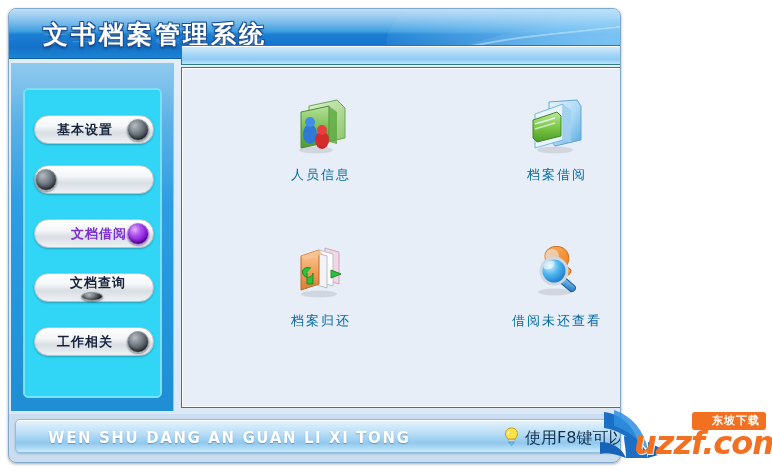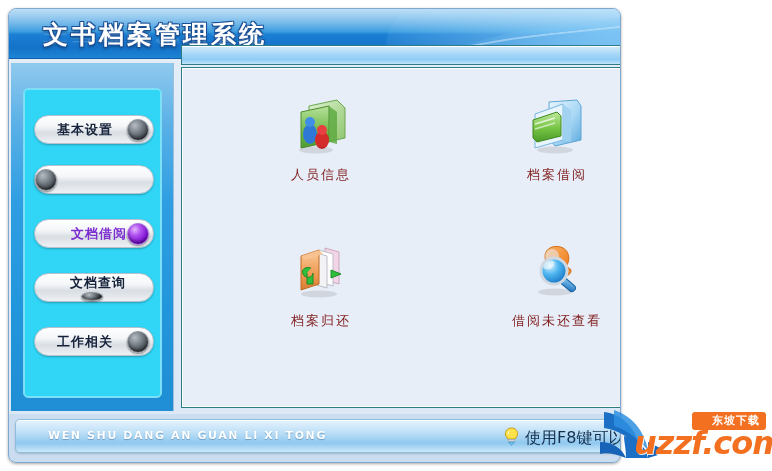--- a/index.html
+++ b/index.html
@@ -190,36 +190,36 @@
     width: 150px; height: 110px;
     display: flex; flex-direction: column;
     align-items: center; justify-content: flex-start;
     cursor: pointer;
   }
   .icon-art { width: 64px; height: 62px; position: relative; }
   .icon-label {
     margin-top: 10px;
     font-size: 13px;
     letter-spacing: 2px;
-    color: #7f1d1d;
+    color: #0369a1;
     white-space: nowrap;
   }
 
   
   .statusbar {
     position: absolute; left: 6px; top: 410px;
     width: 744px; height: 34px;
     border-radius: 5px;
     background: linear-gradient(180deg,#e6f3fd 0%, #bfe0f7 38%, #8fc8ef 72%, #cce8fa 100%);
     border: 1px solid #8fbedd;
     box-shadow: inset 0 1px 0 rgba(255,255,255,.9), 0 1px 2px rgba(0,0,0,.18);
   }
   .status-pinyin {
     position: absolute; left: 32px; top: 9px;
-    font-size: 11px; font-weight: bold;
+    font-size: 15px; font-weight: bold;
     letter-spacing: 1.6px;
     color: #ffffff;
     text-shadow: 0 1px 1px rgba(90,140,180,.8);
     white-space: nowrap;
   }
   .status-tip {
     position: absolute; left: 487px; top: 7px;
     display: flex; align-items: center; gap: 5px;
   }
   .status-tip .tip-text {

